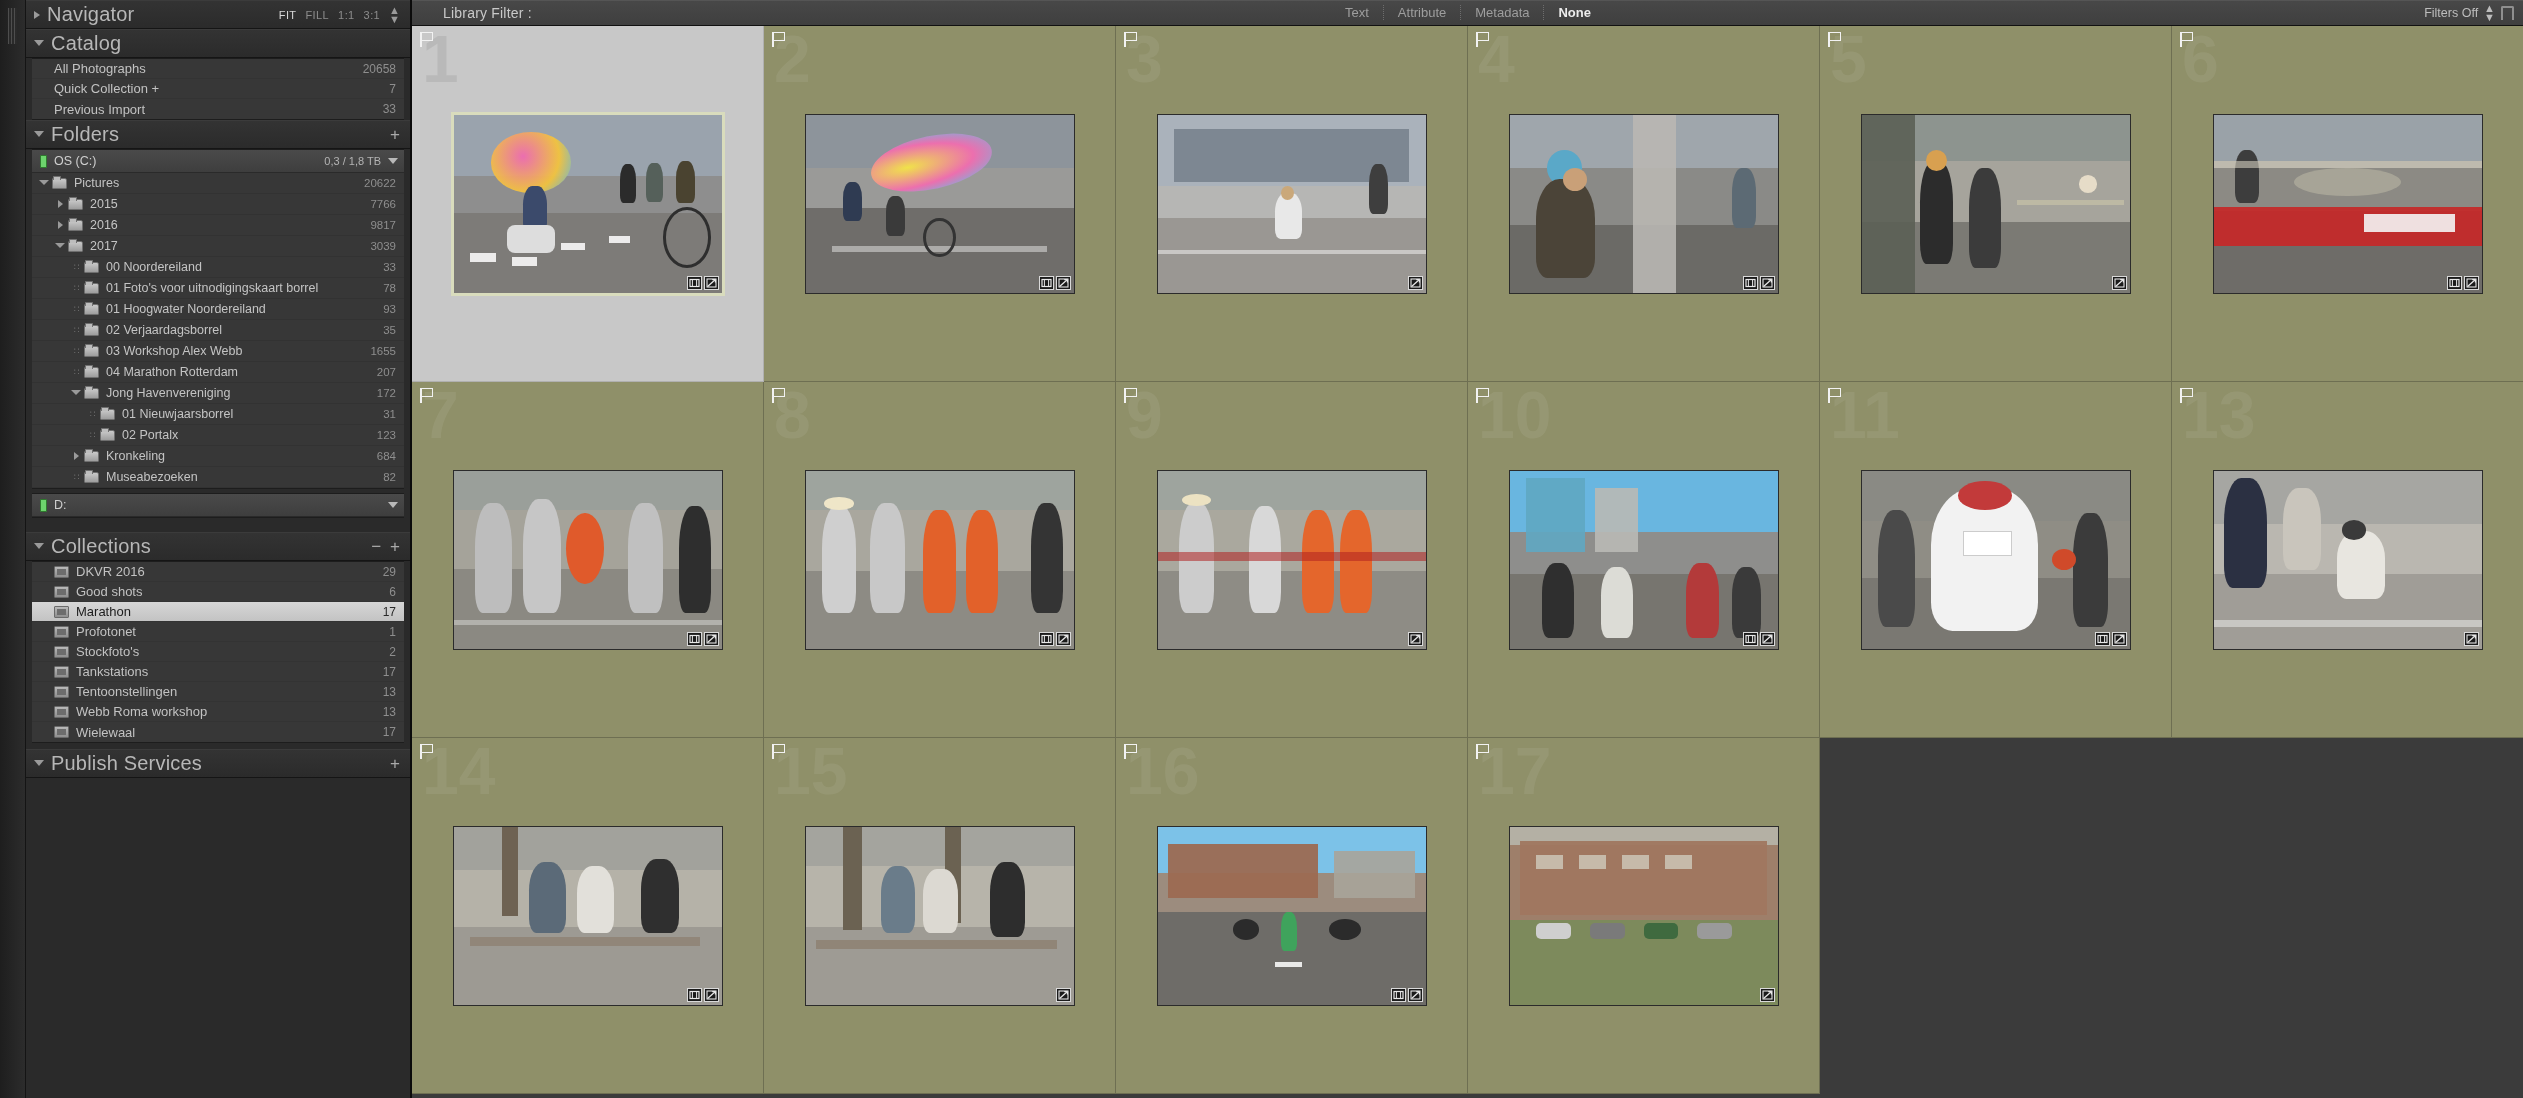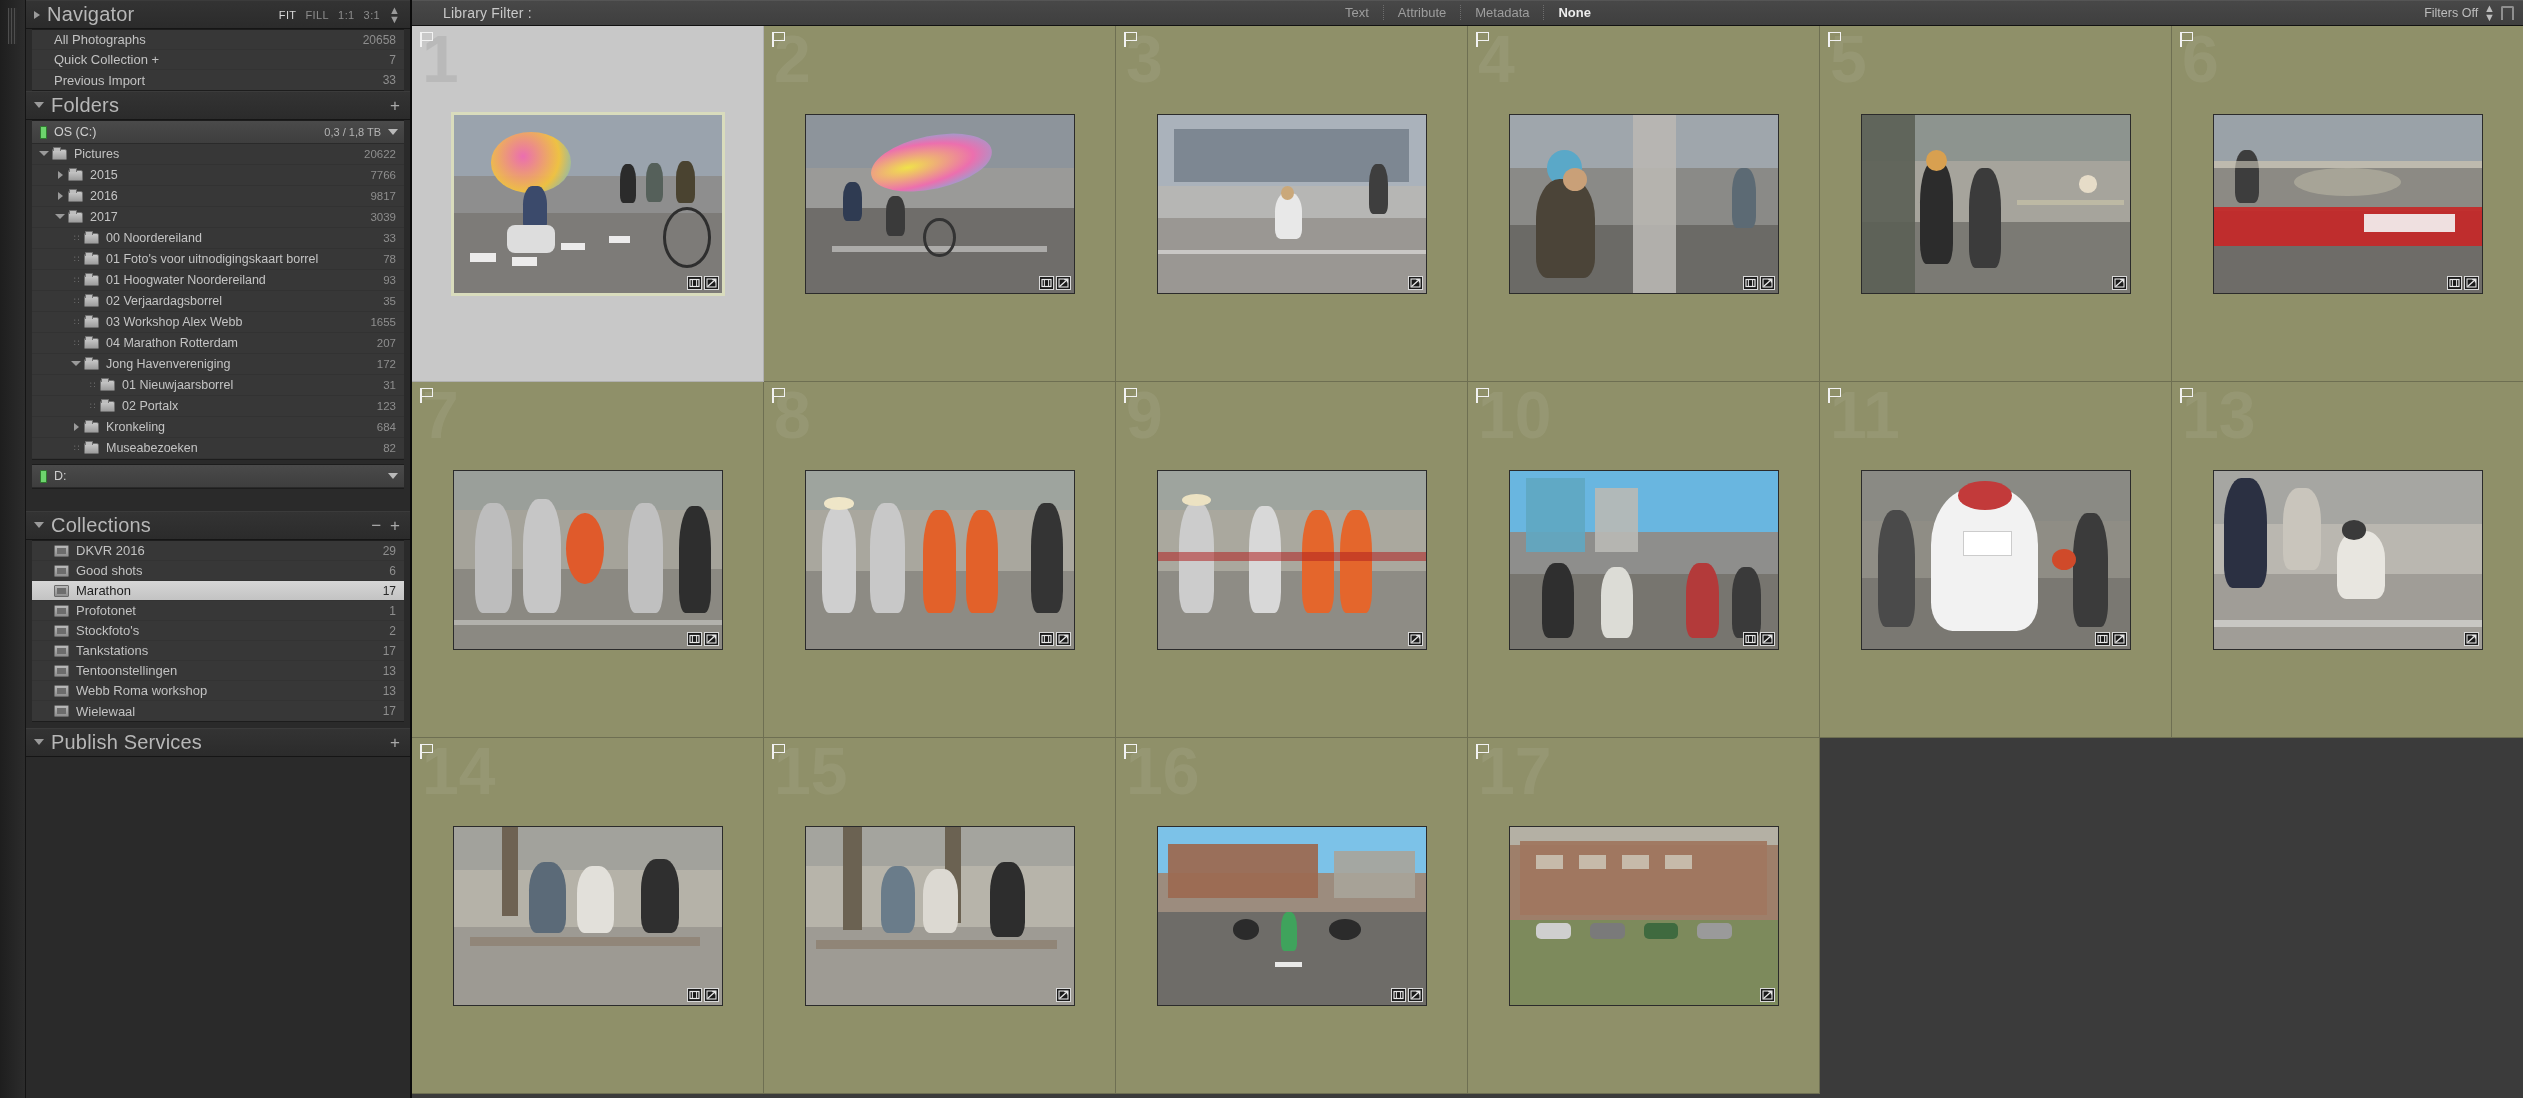--- a/index.html
+++ b/index.html
@@ -190,20 +190,24 @@
         <span class="t">Navigator</span>
         <span class="right">
           <span class="zoomlvl on">FIT</span>
           <span class="zoomlvl">FILL</span>
           <span class="zoomlvl">1:1</span>
           <span class="zoomlvl">3:1</span>
           <span class="stepper">▲<br>▼</span>
         </span>
       </div>
 
+      <div class="sec-head">
+        <span class="tri open"></span>
+        <span class="t">Catalog</span>
+      </div>
       <div class="sec-list">
         <div class="row">
           <span>All Photographs</span>
           <span class="cnt">20658</span>
         </div>
         <div class="row">
           <span>Quick Collection  +</span>
           <span class="cnt">7</span>
         </div>
         <div class="row">
@@ -351,21 +355,21 @@
       </div>
       <div class="tree" style="margin-top:4px;">
         <div class="drive">
           <span class="led" style="background:#6dd46d"></span>
           <span>D:</span>
           <span class="space"></span>
           <span class="dd"></span>
         </div>
       </div>
 
-      <div class="sec-head" style="margin-top:22px;">
+      <div class="sec-head" style="margin-top:14px;">
         <span class="tri open"></span>
         <span class="t">Collections</span>
         <span class="right">
           <span class="minus">−</span>
           <span class="plus">+</span>
         </span>
       </div>
       <div class="sec-list">
         <div id="coll-rows">
             <div class="row" style="padding-left:22px">

